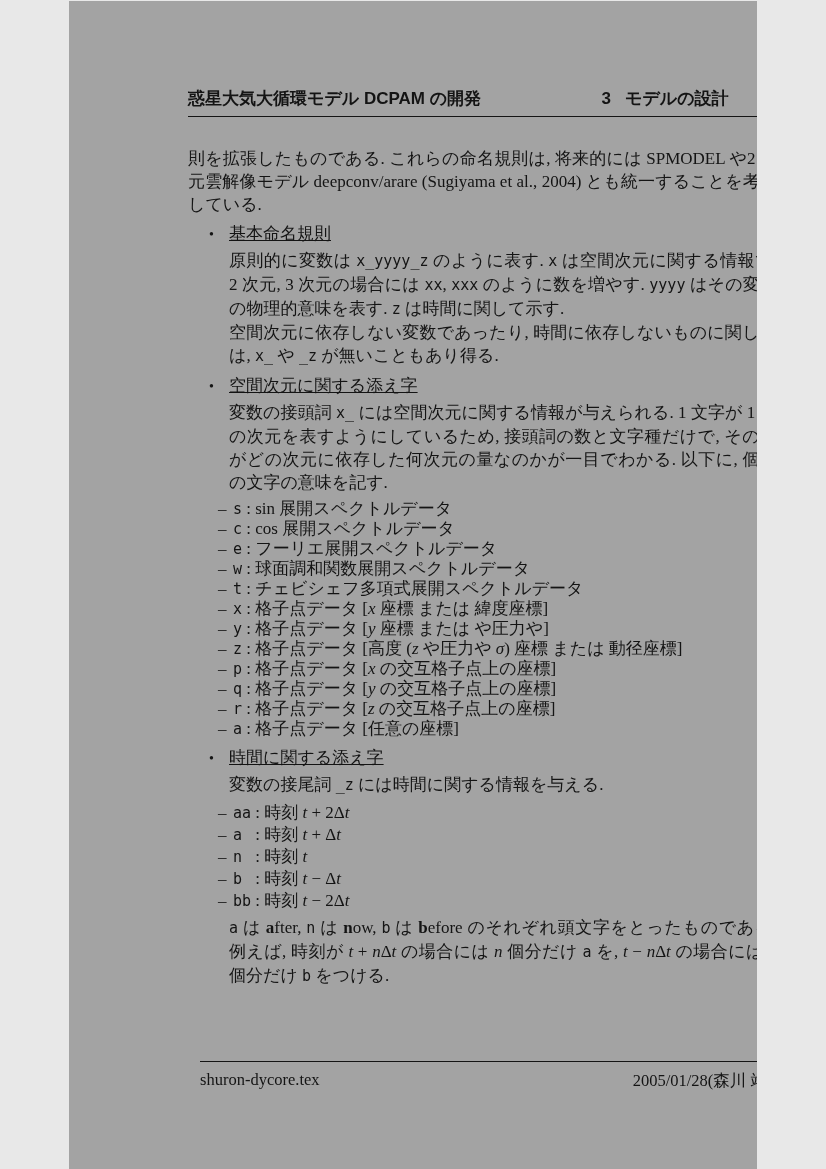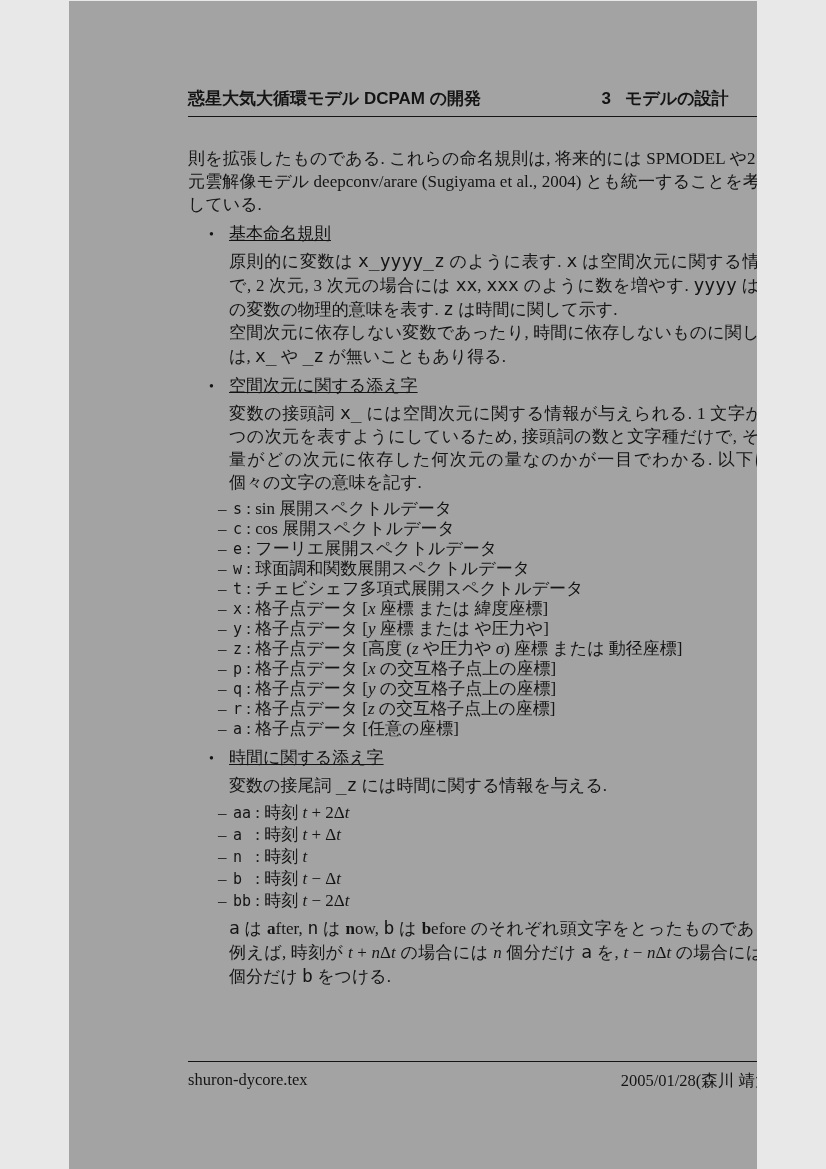--- a/index.html
+++ b/index.html
@@ -50,26 +50,26 @@
   .sub-item { position: relative; line-height: 20px; white-space: nowrap; }
   .sublist.wide .sub-item { line-height: 21px; }
   .dash { position: absolute; left: -15px; }
   .code {
     font-family: "DejaVu Sans Mono", "Liberation Mono", monospace;
     font-size: 15px;
     display: inline-block;
   }
   .sep { white-space: pre; }
   .k-rm {}
-  .k-tt { font-family: "DejaVu Sans Mono", "Liberation Mono", monospace; font-size: 18px; }
+  .k-tt { font-family: "DejaVu Sans Mono", "Liberation Mono", monospace; font-size: 15px; }
   .k-it { font-style: italic; }
   .k-bf { font-weight: bold; }
   .footer {
     position: absolute;
-    left: 119px;
+    left: 131px;
     top: 1060px;
     width: 589px;
     border-top: 1.6px solid #141414;
     padding-top: 8px;
     display: flex;
     justify-content: space-between;
     font-size: 16.5px;
   }
 </style>
 </head>

